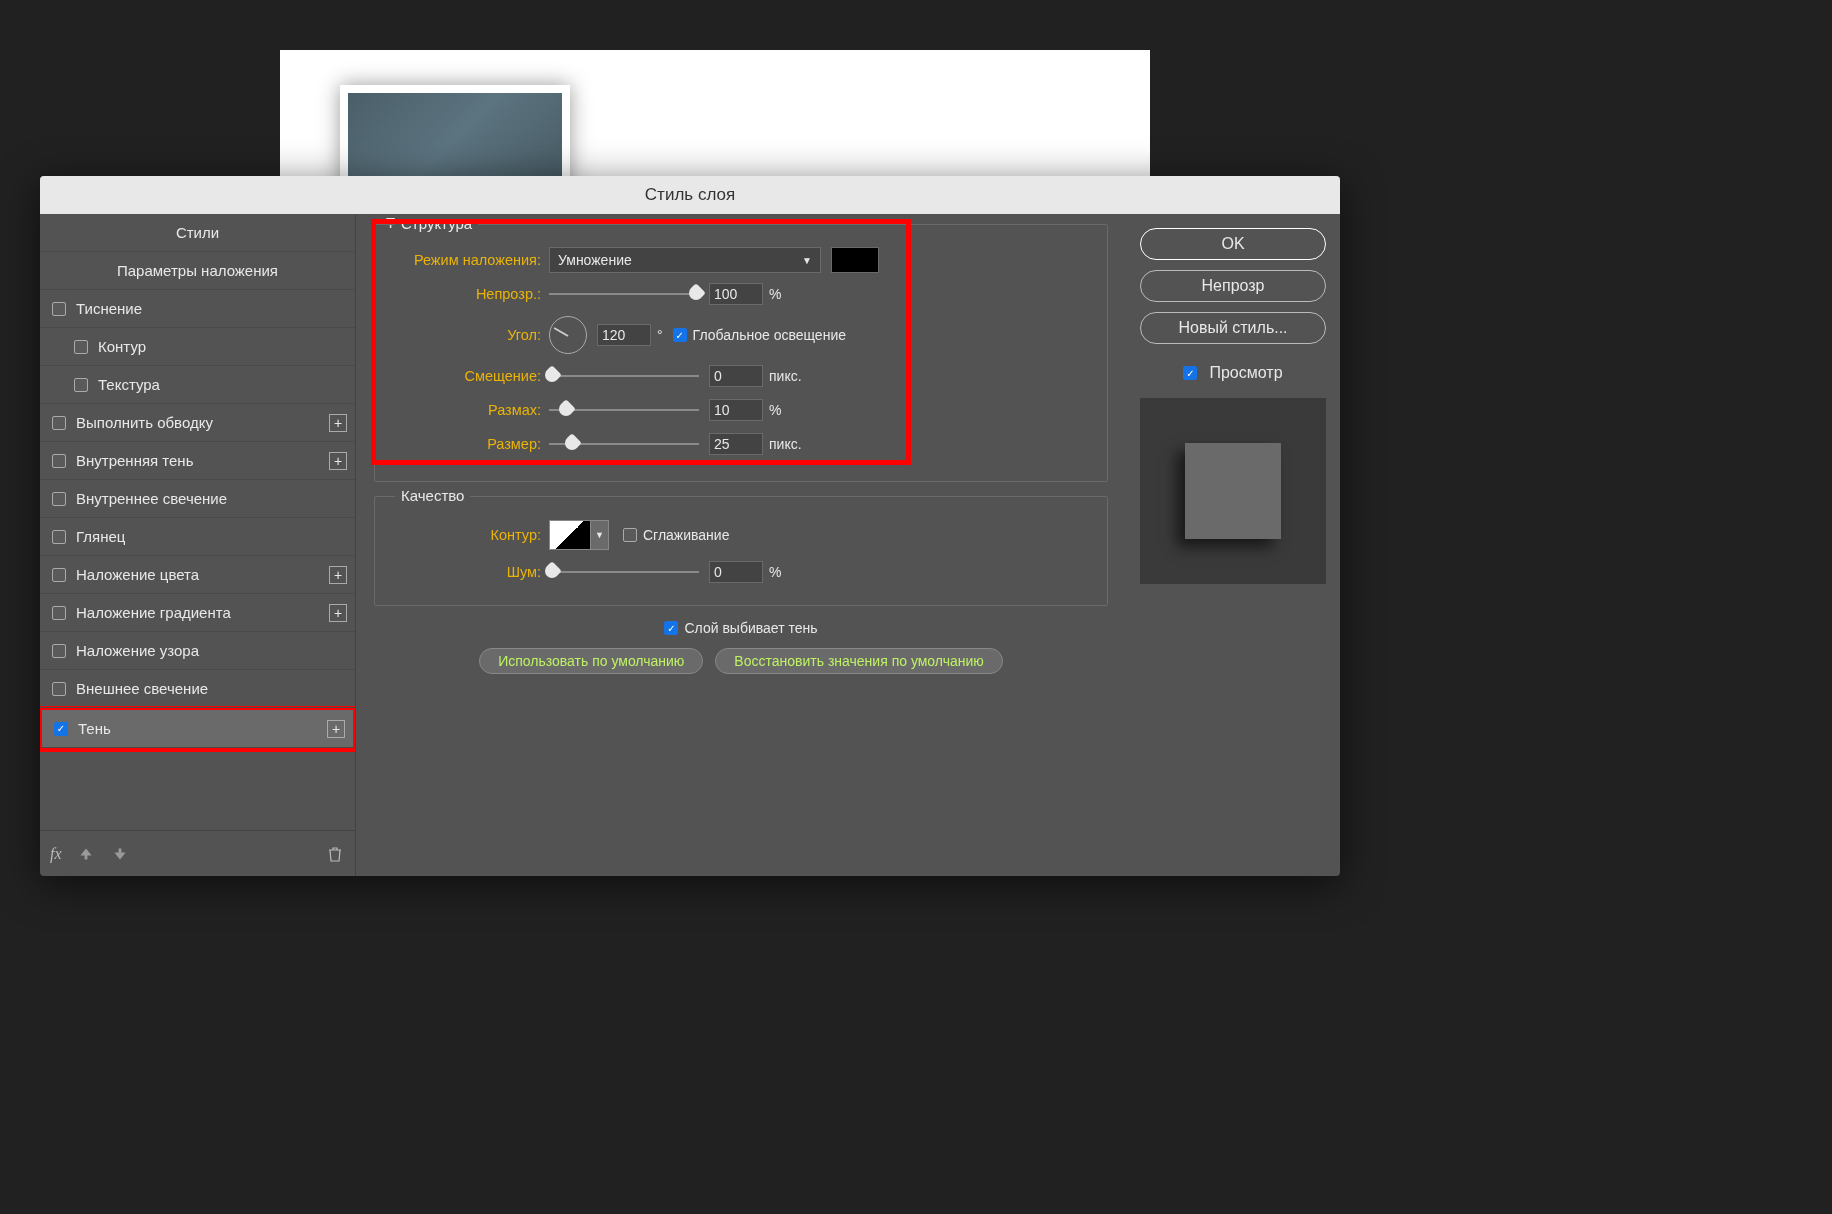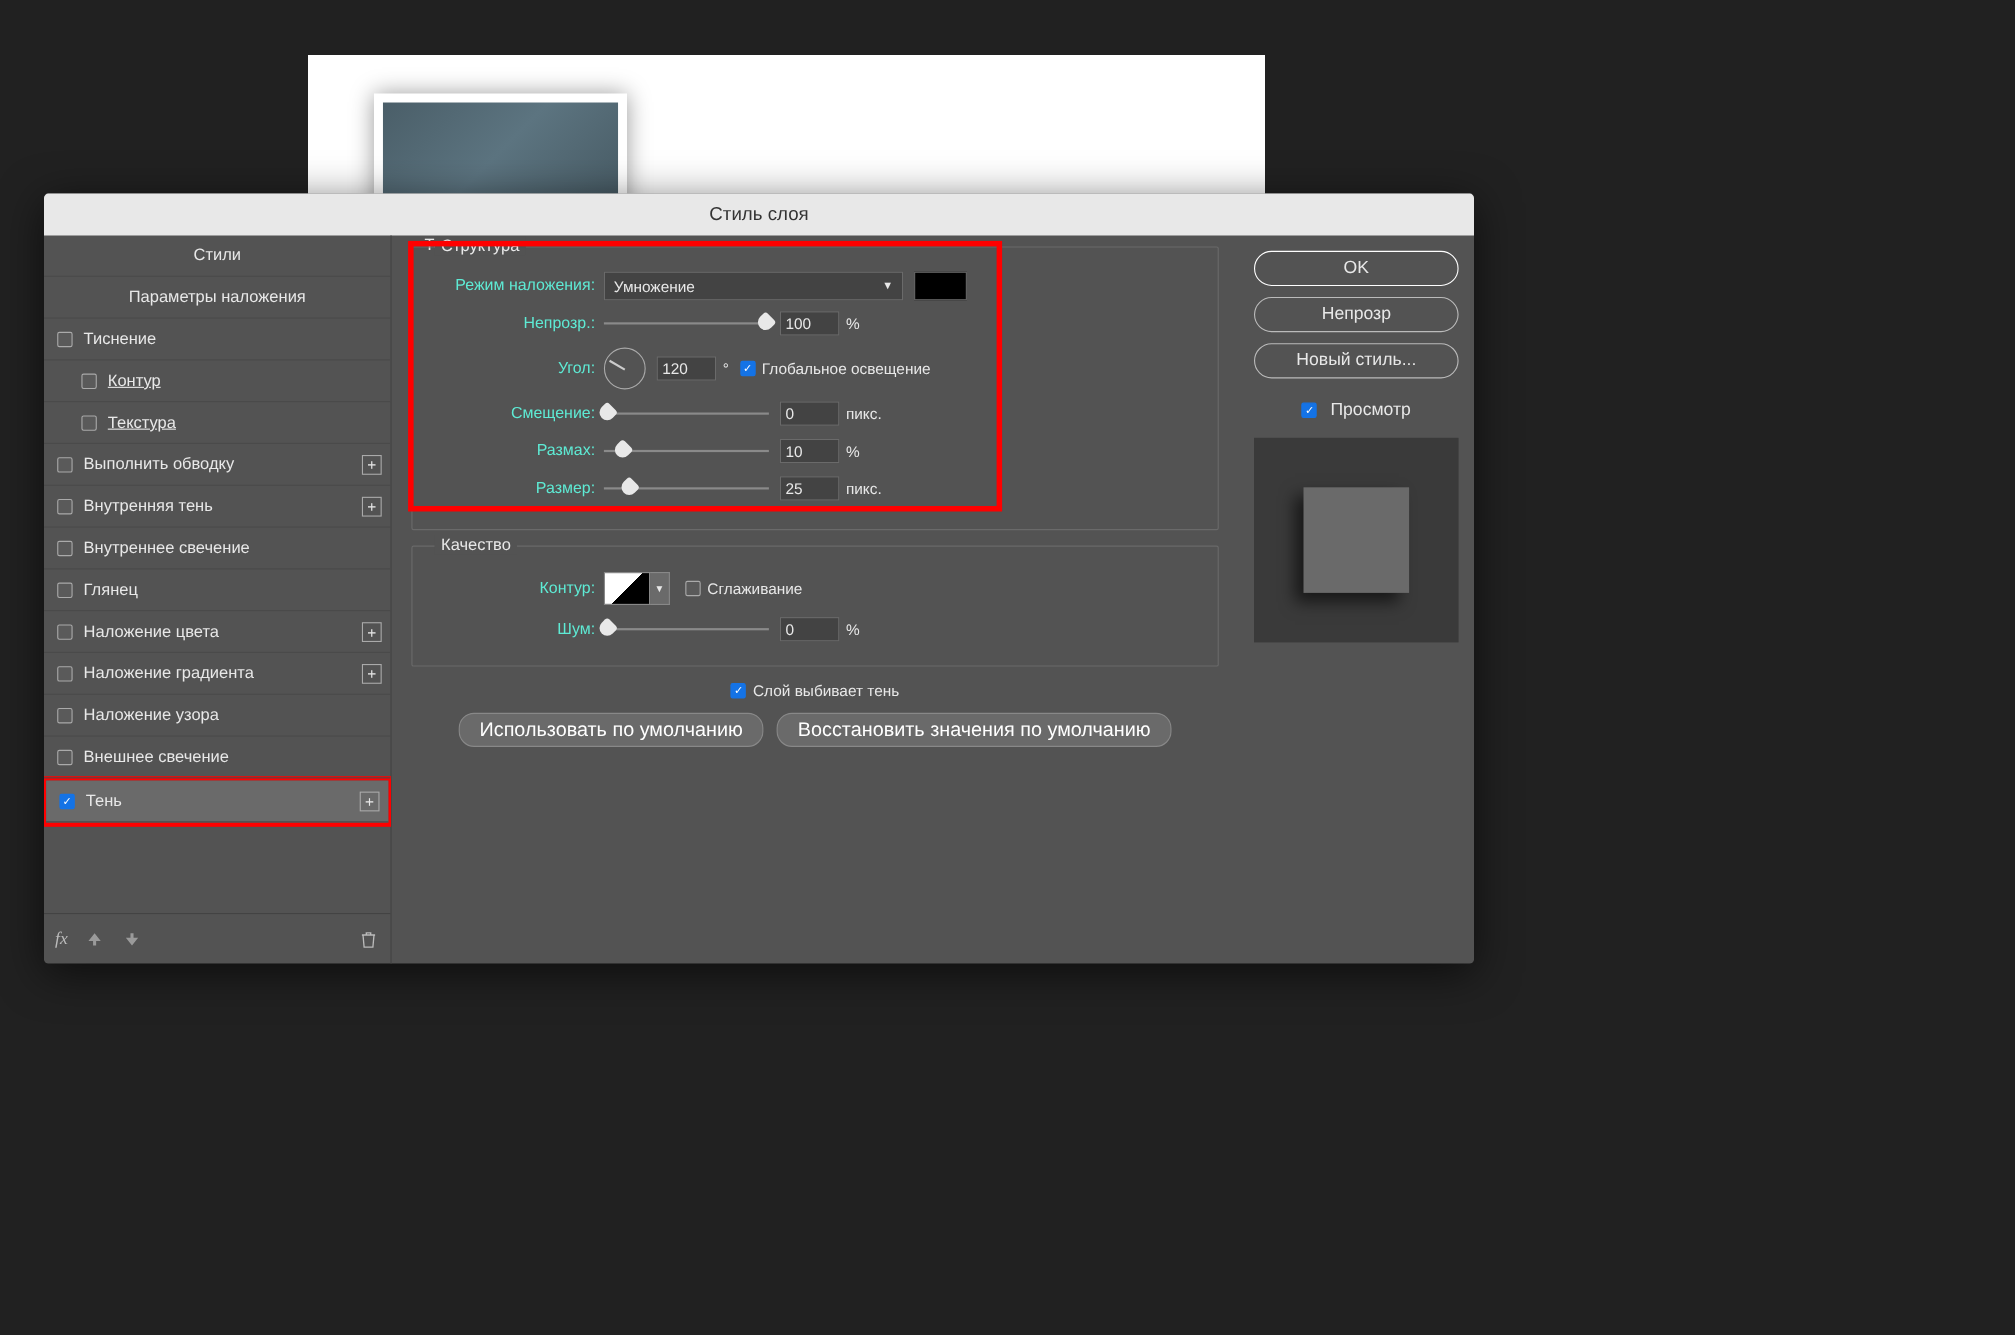--- a/index.html
+++ b/index.html
@@ -15,39 +15,39 @@
 
   .dialog-body { display: flex; height: calc(100% - 38px); }
 
   
   .sidebar { width: 316px; border-right: 1px solid #434343; display: flex; flex-direction: column; }
   .side-list { flex: 1; overflow: auto; }
   .side-item { height: 38px; display: flex; align-items: center; padding: 0 12px; color: #e8e8e8; font-size: 15px; border-bottom: 1px solid #4a4a4a; cursor: pointer; position: relative; }
   .side-item.static { cursor: default; justify-content: center; }
   .side-item .chk { width: 14px; height: 14px; border: 1px solid #aaa; border-radius: 2px; margin-right: 10px; background: #5a5a5a; display: inline-flex; align-items: center; justify-content: center; font-size: 10px; color: #fff; }
   .side-item .chk.checked { background: #1473e6; border-color: #1473e6; }
-  .side-item.indent { padding-left: 34px; text-decoration: underline; }
+  .side-item.indent { padding-left: 34px; }
   .side-item .plus { position: absolute; right: 8px; top: 10px; width: 18px; height: 18px; border: 1px solid #aaa; display: flex; align-items: center; justify-content: center; font-size: 14px; color: #e8e8e8; }
   .side-item.selected { background: #6a6a6a; }
   .sidebar-highlight { border: 4px solid #ff0000; margin: -2px; }
 
   .side-footer { height: 46px; border-top: 1px solid #434343; display: flex; align-items: center; padding: 0 10px; gap: 14px; color: #bbb; font-size: 16px; font-style: italic; }
   .side-footer .spacer { flex: 1; }
   .side-footer .ico { width: 20px; height: 20px; color: #bbb; display: flex; align-items: center; justify-content: center; }
 
   
   .main-pane { flex: 1; padding: 10px 18px 18px 18px; color: #e8e8e8; position: relative; }
   .fieldset { border: 1px solid #6a6a6a; border-radius: 2px; padding: 20px 14px 14px 14px; margin-bottom: 14px; position: relative; }
   .fieldset-title { position: absolute; top: -10px; left: 20px; background: #535353; padding: 0 6px; font-size: 15px; color: #e8e8e8; }
   .outer-fieldset-title { position: absolute; top: 0px; left: 30px; font-size: 15px; color: #e8e8e8; }
 
   .main-pane .inner { }
 
   .row { display: flex; align-items: center; height: 30px; margin-bottom: 4px; }
-  .row-label { width: 160px; text-align: right; padding-right: 8px; font-size: 14.5px; color: #5eead4; }
+  .row-label { width: 160px; text-align: right; padding-right: 8px; font-size: 14.5px; color: #eab308; }
   .select { flex: 0 0 272px; height: 26px; background: #434343; color: #e8e8e8; border: 1px solid #6a6a6a; display: flex; align-items: center; padding: 0 8px; font-size: 14px; position: relative; margin-right: 10px; }
   .select .caret { position: absolute; right: 8px; font-size: 10px; color: #e8e8e8; }
   .color-swatch { width: 48px; height: 26px; background: #000; border: 1px solid #6a6a6a; }
 
   .slider-wrap { width: 150px; height: 6px; position: relative; margin-right: 10px; }
   .slider-track { position: absolute; left: 0; right: 0; top: 2px; height: 2px; background: #8a8a8a; }
   .slider-thumb { position: absolute; top: -5px; width: 14px; height: 14px; background: #e8e8e8; border-radius: 3px 3px 50% 50%; transform: rotate(45deg); }
 
   .num-input { width: 54px; height: 22px; background: #434343; border: 1px solid #6a6a6a; color: #e8e8e8; font-size: 14px; padding: 0 4px; text-align: left; margin-right: 6px; }
   .unit { font-size: 14px; color: #e8e8e8; margin-right: 10px; }
@@ -56,21 +56,21 @@
   .angle-dial::after { content: ""; position: absolute; width: 16px; height: 2px; background: #ccc; top: 18px; left: 2px; transform-origin: right center; transform: rotate(30deg); }
 
   .inline-chk { width: 14px; height: 14px; border: 1px solid #aaa; border-radius: 2px; background: #5a5a5a; display: inline-flex; align-items: center; justify-content: center; font-size: 10px; color: #fff; margin-right: 6px; }
   .inline-chk.checked { background: #1473e6; border-color: #1473e6; }
   .inline-chk-label { font-size: 14px; color: #e8e8e8; }
 
   .contour-box { width: 42px; height: 30px; background: linear-gradient(135deg,#fff 0 50%,#000 50% 100%); border: 1px solid #888; position: relative; }
   .contour-dd { width: 18px; height: 30px; background: #6a6a6a; border: 1px solid #888; border-left: none; display: flex; align-items: center; justify-content: center; font-size: 9px; color: #e8e8e8; margin-right: 14px; }
 
   .btn-row { display: flex; gap: 12px; justify-content: center; margin-top: 12px; }
-  .pill-btn { background: #6a6a6a; border: 1px solid #888; border-radius: 14px; color: #ffffff; font-size: 18px; padding: 4px 18px; cursor: pointer; }
+  .pill-btn { background: #6a6a6a; border: 1px solid #888; border-radius: 14px; color: #bef264; font-size: 14px; padding: 4px 18px; cursor: pointer; }
 
   .center-chk { display: flex; justify-content: center; align-items: center; margin-top: 8px; margin-bottom: 6px; }
 
   .highlight-red { border: 5px solid #ff0000; position: absolute; pointer-events: none; }
 
   
   .right-pane { width: 214px; padding: 14px; display: flex; flex-direction: column; align-items: center; gap: 10px; }
   .big-btn { width: 186px; height: 32px; border: 1px solid #bbb; border-radius: 16px; color: #e8e8e8; font-size: 16px; display: flex; align-items: center; justify-content: center; cursor: pointer; background: transparent; }
   .big-btn.primary { border-color: #fff; font-weight: 500; }
   .preview-chk-row { display: flex; align-items: center; margin-top: 10px; gap: 6px; }

